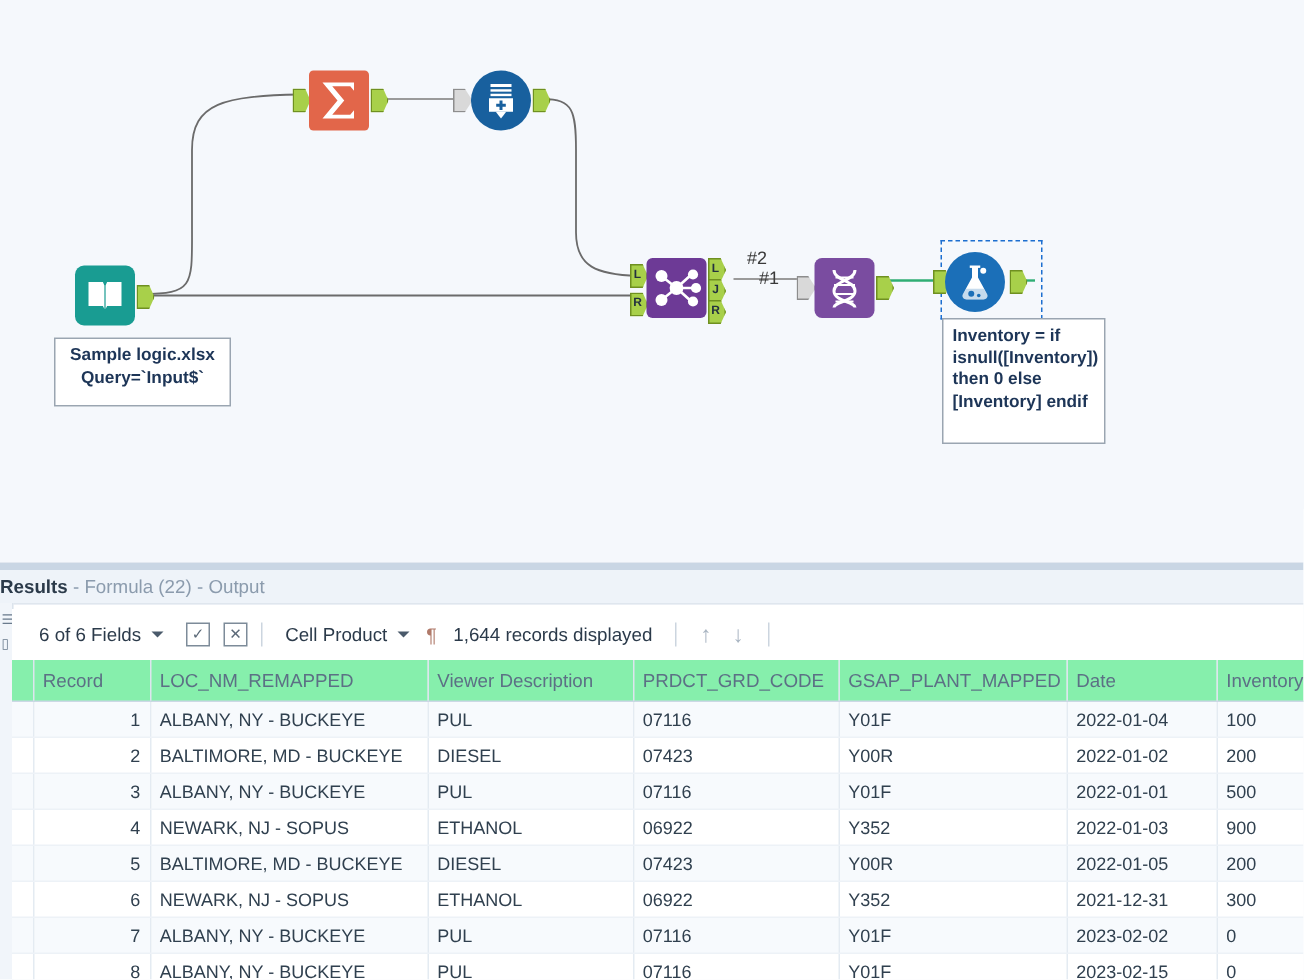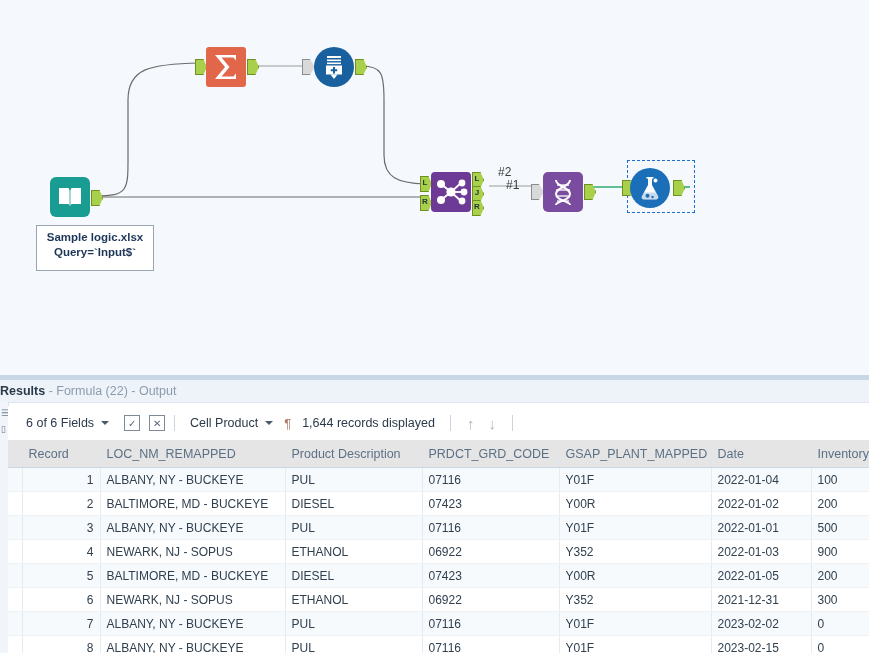--- a/index.html
+++ b/index.html
@@ -121,21 +121,21 @@
   .pilcrow{font-size:13px;color:#b07a6a;margin:0 5px;}
 
   
   .grid{
     position:absolute;left:8px;top:60px;width:861px;height:213px;
     overflow:hidden;
     background:#ffffff;
   }
   table.tbl{border-collapse:collapse;table-layout:fixed;width:861px;font-size:12px;}
   table.tbl th{
-    background:#e5e5e5;
+    background:#86efac;
     color:#5c7085;
     font-weight:normal;
     text-align:left;
     font-size:12.5px;
     padding:4px 6px;
     border-right:1px solid #dde5ee;
     border-bottom:1px solid #ccd8e5;
     height:19px;
   }
   table.tbl td{
@@ -277,20 +277,21 @@
           <path d="M12,4 L12,11 L6,22 C5,24 6.4,25.6 8.4,25.6 L19.6,25.6 C21.6,25.6 23,24 22,22 L16,11 L16,4 Z" fill="#ffffff"></path>
           <path d="M8.2,18.5 L19.8,18.5 L22,22 C23,24 21.6,25.6 19.6,25.6 L8.4,25.6 C6.4,25.6 5,24 6,22 Z" fill="#1b6fb8" opacity="0.25"></path>
           <circle cx="11.5" cy="21.8" r="2" fill="#1b6fb8"></circle>
           <circle cx="16.5" cy="23" r="1.2" fill="#1b6fb8"></circle>
           <circle cx="19.5" cy="6.5" r="2" fill="#ffffff"></circle>
           <rect x="10.5" y="3" width="7" height="1.6" fill="#ffffff"></rect>
         </svg>
       </div>
       <div class="anchor out" style="left:43px;top:12px;"></div>
     </div>
+    <div class="annot" style="left:628px;top:212px;width:95px;height:74px;">Inventory = if isnull([Inventory]) then 0 else [Inventory] endif</div>
   </div>
 
   <div class="results-divider"></div>
 
   <div class="results">
 
     <div class="results-title">
       <b>Results</b><span class="dim"> - Formula (22) - Output</span>
     </div>
 
@@ -331,21 +332,21 @@
           <col class="col-grd">
             <col class="col-gsap">
             <col class="col-date">
             <col class="col-inv">
         </colgroup>
         <thead>
           <tr>
             <th class="gutter"></th>
             <th class="num">Record</th>
             <th>LOC_NM_REMAPPED</th>
-            <th>Product Description</th>
+            <th>Viewer Description</th>
             <th>PRDCT_GRD_CODE</th>
             <th>GSAP_PLANT_MAPPED</th>
             <th>Date</th>
             <th>Inventory</th>
           </tr>
         </thead>
         <tbody id="tbody">
             <tr class="odd">
               <td class="gutter"></td>
               <td class="num">1</td>

